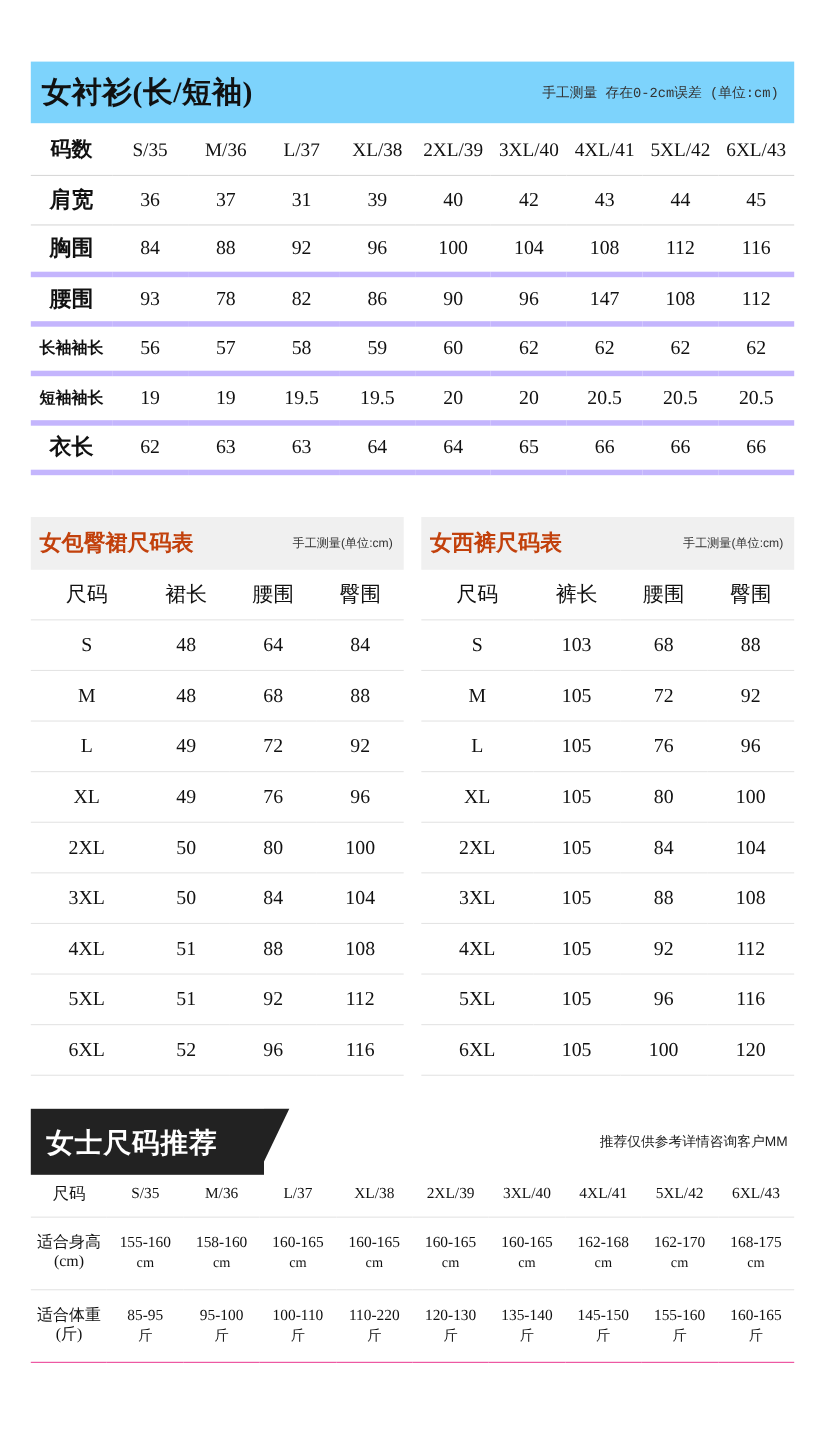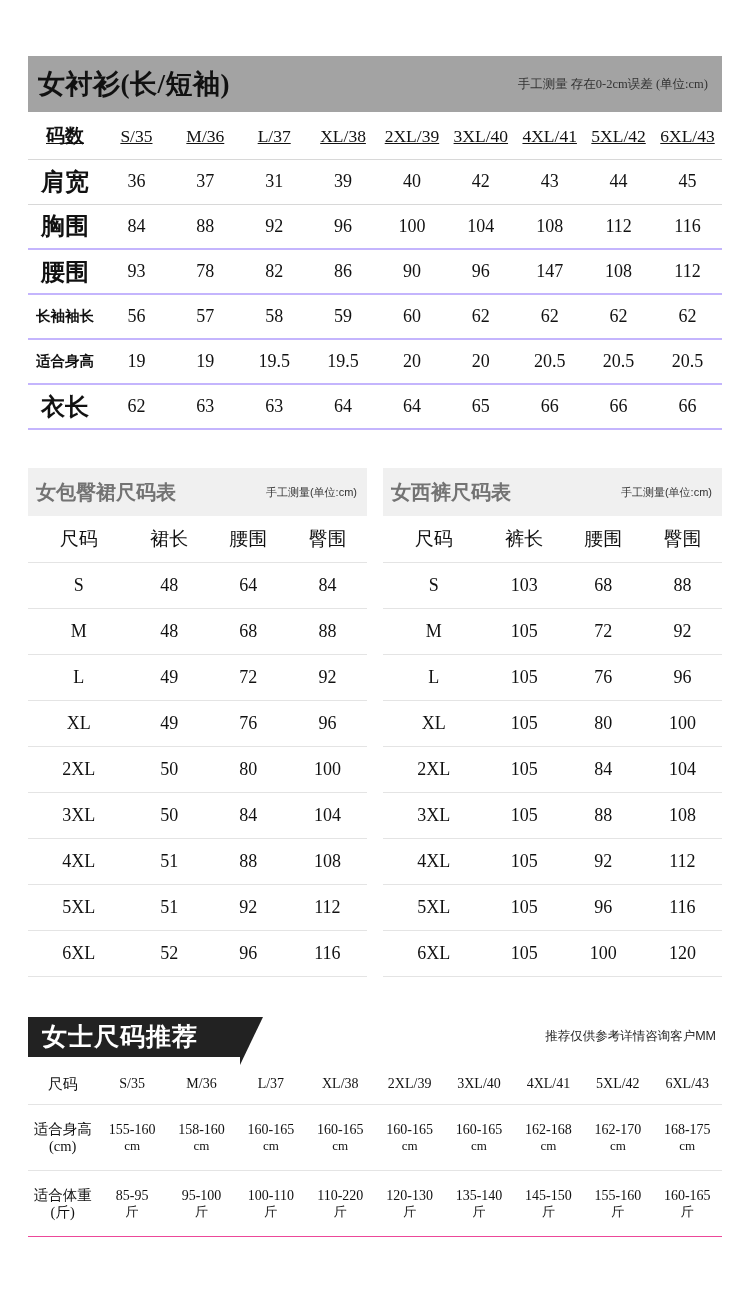--- a/index.html
+++ b/index.html
@@ -15,63 +15,63 @@
     position: relative;
     background: #fff;
     padding: 0;
   }
 
   
   .sec1 {
     margin: 56px 28px 0 28px;
   }
   .sec1-head {
-    background: #a3a3a3;
+    background: #7dd3fc;
     height: 56px;
     display: flex;
     align-items: center;
     justify-content: space-between;
     padding: 0 14px 0 10px;
   }
   .sec1-title {
     font-size: 27px;
     font-weight: bold;
     letter-spacing: 0.5px;
     color: #111;
   }
   .sec1-note {
     font-size: 12.5px;
     color: #333;
-    font-family: Liberation Serif, serif;
+    font-family: Liberation Mono, monospace;
   }
   table.grid {
     width: 100%;
     border-collapse: collapse;
     table-layout: fixed;
   }
   table.grid td, table.grid th {
     text-align: center;
     font-weight: normal;
   }
   .t1 { margin-top: 2px; }
-  .t1 tr { border-bottom: 2px solid #c4b5fd; }
+  .t1 tr { border-bottom: 5px solid #c4b5fd; }
   .t1 tr:first-child { border-bottom: 1px solid #d8d8d8; }
   .t1 td, .t1 th {
     height: 45px;
     font-size: 18px;
     color: #111;
   }
   .t1 .rowlabel {
-    font-size: 24px;
+    font-size: 20px;
     font-weight: bold;
     width: 74px;
     text-align: center;
   }
   .t1 .rowlabel.small { font-size: 14.5px; }
-  .t1 thead th { font-size: 18px; font-weight: bold; text-decoration: underline; }
+  .t1 thead th { font-size: 18px; font-weight: bold; }
   .t1 thead th.rowlabel { font-size: 19px; }
   .t1 thead th.sizecol { font-size: 17.5px; font-weight: normal; }
 
   
   .sec2 {
     margin: 38px 28px 0 28px;
     display: flex;
     gap: 16px;
   }
   .panel { flex: 1 1 0; }
@@ -79,21 +79,21 @@
     background: #f0f0f0;
     height: 48px;
     display: flex;
     align-items: center;
     justify-content: space-between;
     padding: 0 10px 0 8px;
   }
   .panel-title {
     font-size: 20px;
     font-weight: bold;
-    color: #737373;
+    color: #c2410c;
   }
   .panel-note {
     font-size: 11px;
     color: #333;
     font-family: "Liberation Sans", sans-serif;
   }
   .t2 { margin-top: 0; }
   .t2 tr { border-bottom: 1px solid #e4e4e4; }
   .t2 th {
     height: 46px;
@@ -113,21 +113,21 @@
   .sec3-head {
     position: relative;
     height: 48px;
     display: flex;
     align-items: center;
     background: #ffffff;
   }
   .sec3-banner {
     background: #222222;
     color: #ffffff;
-    height: 40px;
+    height: 60px;
     display: flex;
     align-items: center;
     padding: 0 42px 0 14px;
     font-size: 25px;
     font-weight: bold;
     letter-spacing: 1px;
     position: relative;
   }
   .sec3-banner::after {
     content: "";
@@ -240,21 +240,21 @@
           <td>57</td>
           <td>58</td>
           <td>59</td>
           <td>60</td>
           <td>62</td>
           <td>62</td>
           <td>62</td>
           <td>62</td>
         </tr>
         <tr>
-          <td class="rowlabel small">适合身高</td>
+          <td class="rowlabel small">短袖袖长</td>
           <td>19</td>
           <td>19</td>
           <td>19.5</td>
           <td>19.5</td>
           <td>20</td>
           <td>20</td>
           <td>20.5</td>
           <td>20.5</td>
           <td>20.5</td>
         </tr>

